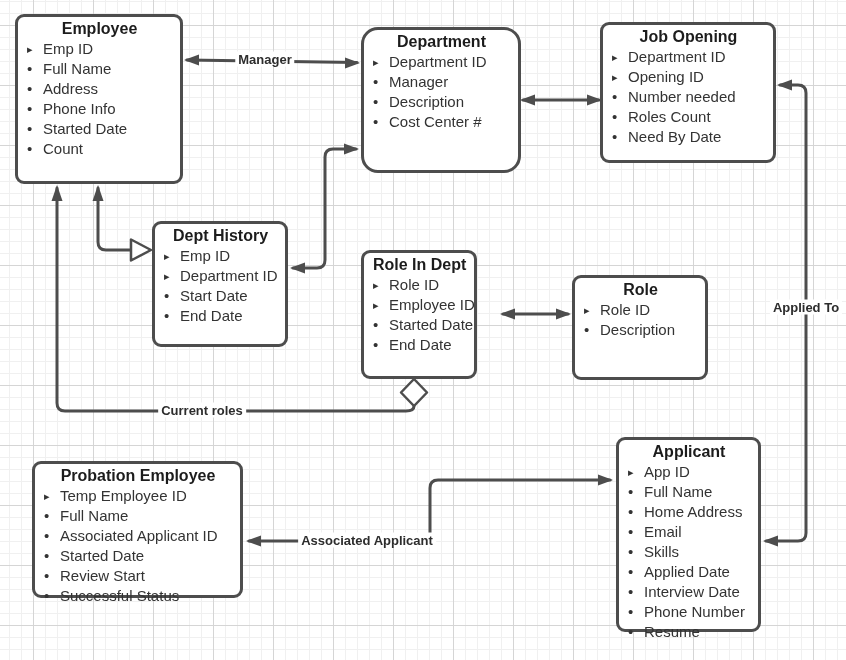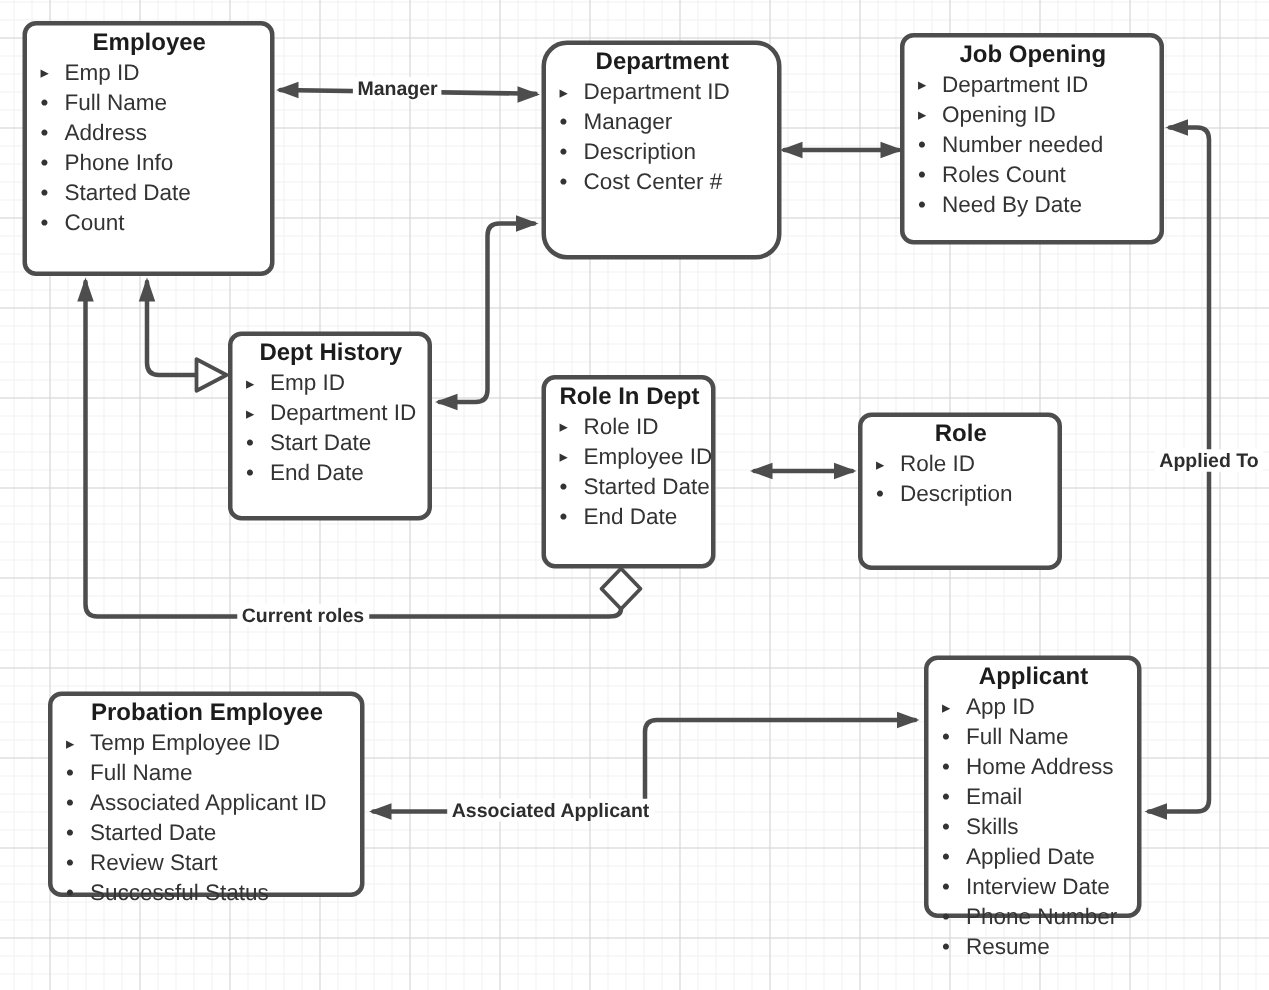--- a/index.html
+++ b/index.html
@@ -236,21 +236,21 @@
         </div>
         <div class="entity-field">
           <span class="bullet dot">•</span>
           <span>Review Start</span>
         </div>
         <div class="entity-field">
           <span class="bullet dot">•</span>
           <span>Successful Status</span>
         </div>
       </div>
-      <div class="entity" style="left: 616px; top: 437px; width: 145px; height: 175px;">
+      <div class="entity" style="left: 616px; top: 437px; width: 145px; height: 195px;">
         <div class="entity-title">Applicant</div>
         <div class="entity-field">
           <span class="bullet key">▸</span>
           <span>App ID</span>
         </div>
         <div class="entity-field">
           <span class="bullet dot">•</span>
           <span>Full Name</span>
         </div>
         <div class="entity-field">

